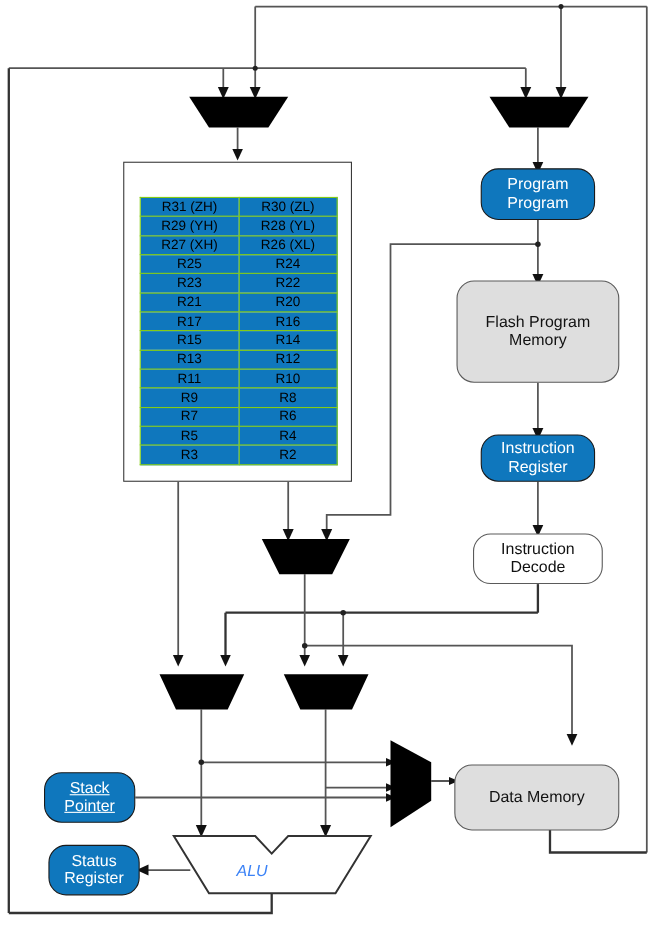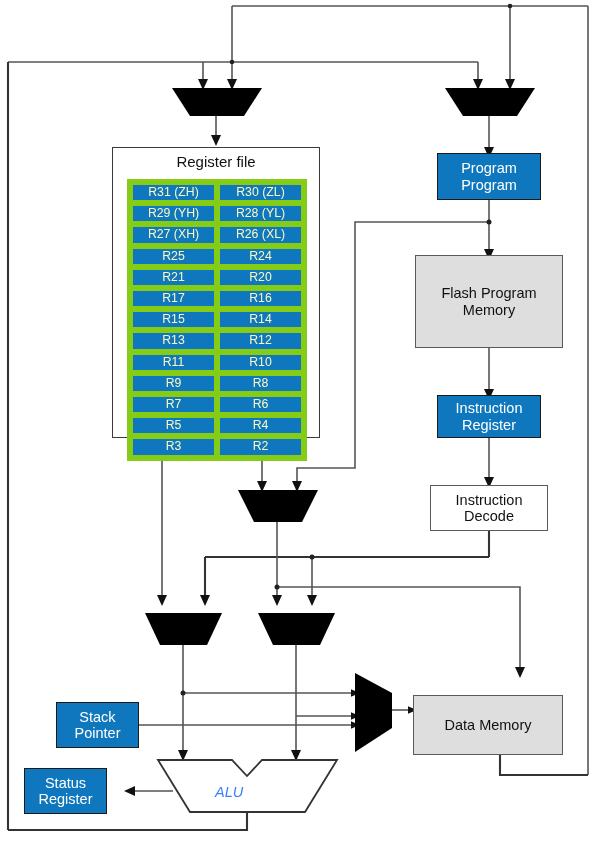--- a/index.html
+++ b/index.html
@@ -1,30 +1,30 @@
 <!DOCTYPE html>
 <html><head>
 <meta charset="utf-8">
 <style>
   html,body{margin:0;padding:0;background:#ffffff;}
   body{font-family:"Liberation Sans",sans-serif;}
   #stage{position:relative;width:600px;height:854px;background:#fff;overflow:hidden;}
   svg.layer{position:absolute;left:0;top:0;width:600px;height:854px;}
   .box{position:absolute;box-sizing:border-box;display:flex;align-items:center;
-       justify-content:center;text-align:center;line-height:1.12;}
+       justify-content:center;text-align:center;line-height:1.12;border-radius:16px;}
   .blue{background:#0f77bd;border:1.5px solid #1a1a1a;color:#ffffff;font-size:14.5px;}
   .gray{background:#dedede;border:1.5px solid #5a5a5a;color:#111;font-size:14.5px;justify-content:center;}
   .white{background:#ffffff;border:1.5px solid #5a5a5a;color:#111;font-size:14.5px;}
   .regfile-outer{position:absolute;left:112px;top:147px;width:208px;height:291px;
        background:#fff;border:1.5px solid #3a3a3a;box-sizing:border-box;}
   .regfile-title{position:absolute;left:0;top:5px;width:100%;text-align:center;
        font-size:15px;color:#111;}
   .regtable{position:absolute;left:14px;top:31px;width:180px;height:244px;
        border:1.5px solid #111;box-sizing:border-box;border-collapse:collapse;}
-  .regtable td{border:6px solid #84cc16;background:#0f77bd;color:#fef9c3;font-size:12.3px;
+  .regtable td{border:1px solid #84cc16;background:#0f77bd;color:#000000;font-size:12.3px;
        text-align:center;padding:0;height:15.2px;line-height:15.2px;width:50%;}
   .alu-label{position:absolute;left:215px;top:784px;font-size:14.5px;color:#3b82f6;font-style:italic;}
 </style>
 </head>
 <body>
 
 <div id="stage">
 
   <svg class="layer" viewBox="0 0 600 854" xmlns="http://www.w3.org/2000/svg">
     <defs>
@@ -109,38 +109,41 @@
       <polygon points="238,490 318,490 302,522 254,522"></polygon>
       <polygon points="145,613 222,613 207,645 160,645"></polygon>
       <polygon points="258,613 335,613 320,645 273,645"></polygon>
       <polygon points="355,673 392,693 392,728 355,752"></polygon>
     </g>
 
     <polygon points="158,760 232,760 247,776 262,760 337,760 305,812 190,812" fill="#ffffff" stroke="#333" stroke-width="1.8"></polygon>
   </svg>
 
   <div class="regfile-outer">
-    <div class="regfile-title">Register file</div>
     <table class="regtable">
       <tbody id="regrows">
           <tr>
             <td>R31 (ZH)</td>
             <td>R30 (ZL)</td>
           </tr>
           <tr>
             <td>R29 (YH)</td>
             <td>R28 (YL)</td>
           </tr>
           <tr>
             <td>R27 (XH)</td>
             <td>R26 (XL)</td>
           </tr>
           <tr>
             <td>R25</td>
             <td>R24</td>
+          </tr>
+          <tr>
+            <td>R23</td>
+            <td>R22</td>
           </tr>
           <tr>
             <td>R21</td>
             <td>R20</td>
           </tr>
           <tr>
             <td>R17</td>
             <td>R16</td>
           </tr>
           <tr>
@@ -192,25 +195,25 @@
 
   <div class="box white" style="left:430px;top:485px;width:118px;height:46px;">
     <span><span>Instruction</span><br>
     <span>Decode</span></span>
   </div>
 
   <div class="box gray" style="left:413px;top:675px;width:150px;height:60px;margin-top:20px;">
     <span>Data Memory</span>
   </div>
 
-  <div class="box blue" style="left:56px;top:702px;width:83px;height:46px;">
+  <div class="box blue" style="left:40px;top:702px;width:83px;height:46px;text-decoration:underline;">
     <span><span>Stack</span><br>
     <span>Pointer</span></span>
   </div>
 
-  <div class="box blue" style="left:24px;top:768px;width:83px;height:46px;">
+  <div class="box blue" style="left:44px;top:768px;width:83px;height:46px;">
     <span><span>Status</span><br>
     <span>Register</span></span>
   </div>
 
   <div class="alu-label">ALU</div>
 
 </div>
 
 </body></html>

